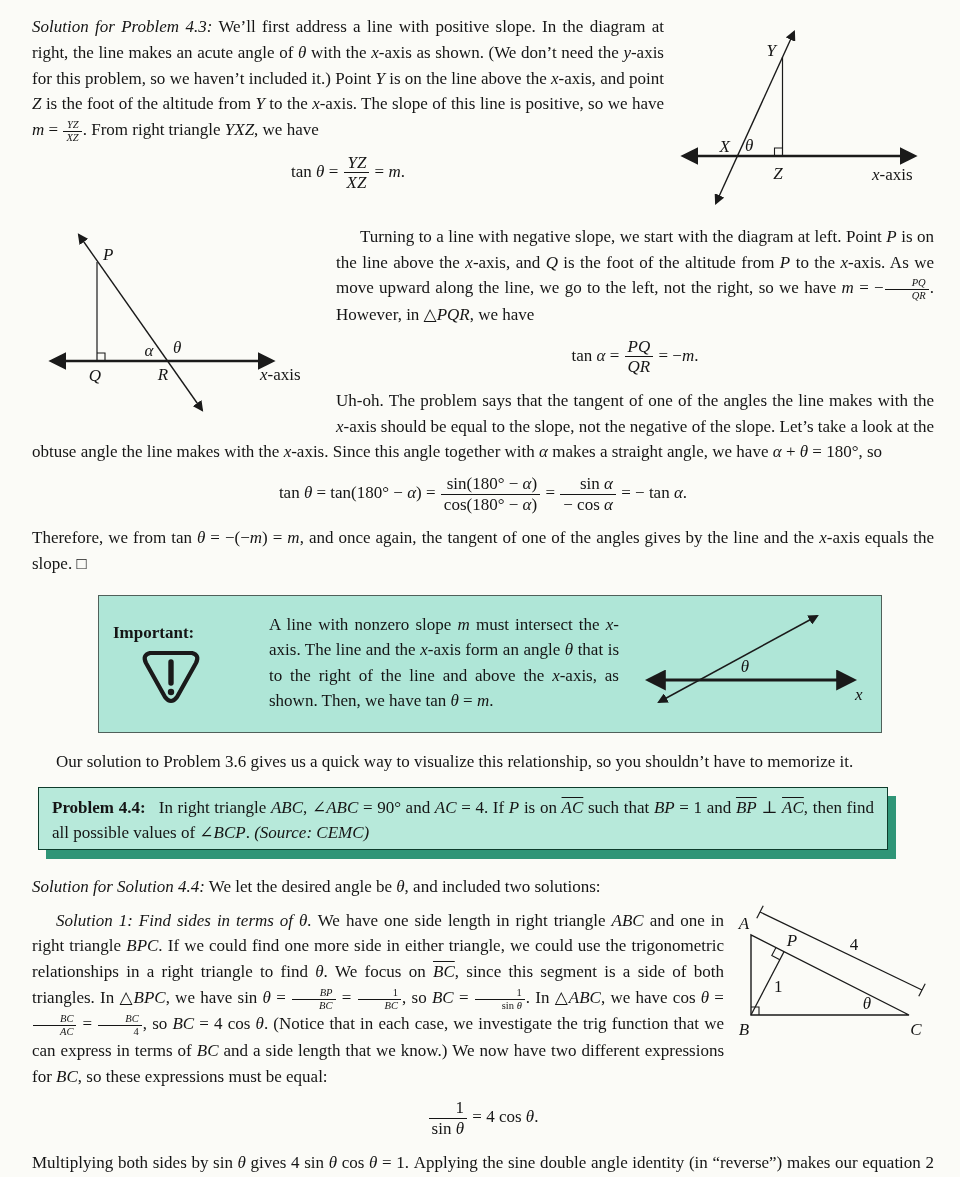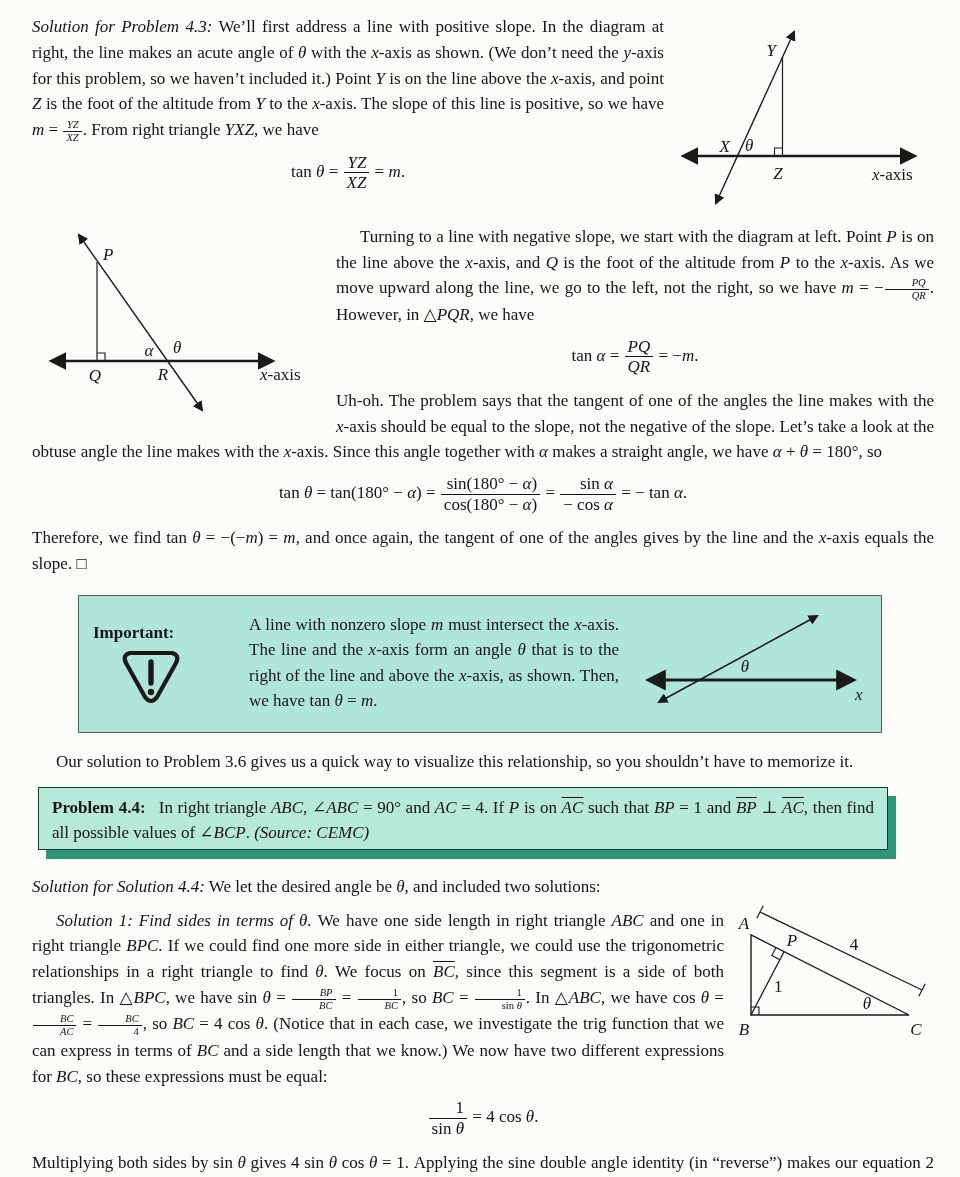--- a/index.html
+++ b/index.html
@@ -19,21 +19,21 @@
   .it{font-style:italic;}
   .bd{font-weight:bold;}
   .ov{text-decoration:overline;}
   .frac{display:inline-block;vertical-align:middle;text-align:right;font-size:0.62em;line-height:1.12;padding:0 1px;}
   .eq .frac{font-size:1em;line-height:1.15;}
   .frac .num,.frac .den{display:block;padding:0 3px;}
   .frac .den{border-top:1.2px solid #151515;}
   .important-box{
     background:#afe6d7;border:1px solid #50605a;
     display:flex;align-items:center;gap:8px;
-    margin:14px 52px 16px 46px;padding:8px 12px 10px 14px;
+    margin:14px 52px 16px 66px;padding:8px 12px 10px 14px;
   }
   .imp-left{width:148px;flex:0 0 148px;text-align:left;}
   .imp-label{font-weight:bold;margin-bottom:2px;}
   .imp-icon{display:block;margin:2px 0 0 28px;}
   .imp-body{flex:1 1 auto;text-align:justify;line-height:1.5;}
   .imp-fig{flex:0 0 242px;margin:0;}
   .problem-box{
     background:#b7e9da;border:1.5px solid #0e3c2c;
     box-shadow:8px 9px 0 0 #2f9577;
     margin:12px 46px 24px 6px;padding:7px 13px 3px 13px;
@@ -88,21 +88,21 @@
         <text class="dlabel" x="141" y="131">θ</text>
         <text class="dlabel" x="63" y="159" text-anchor="middle">Q</text>
         <text class="dlabel" x="131" y="158" text-anchor="middle">R</text>
         <text class="dlabel" x="228" y="158"><tspan>x</tspan><tspan class="dlabel-rm">-axis</tspan></text>
       </svg>
     </figure>
     <p class="para indent"><span>Turning to a line with negative slope, we start with the diagram at left. Point </span><span class="it">P</span><span> is on the line above the </span><span class="it">x</span><span>-axis, and </span><span class="it">Q</span><span> is the foot of the altitude from </span><span class="it">P</span><span> to the </span><span class="it">x</span><span>-axis. As we move upward along the line, we go to the left, not the right, so we have </span><span class="it">m</span><span> = −</span><span class="frac"><span class="num"><span class="it">PQ</span></span><span class="den"><span class="it">QR</span></span></span><span>. However, in △</span><span class="it">PQR</span><span>, we have</span></p>
     <div class="eq"><span>tan </span><span class="it">α</span><span> = </span><span class="frac"><span class="num"><span class="it">PQ</span></span><span class="den"><span class="it">QR</span></span></span><span> = −</span><span class="it">m</span><span>.</span></div>
     <p class="para"><span>Uh-oh. The problem says that the tangent of one of the angles the line makes with the </span><span class="it">x</span><span>-axis should be equal to the slope, not the negative of the slope. Let’s take a look at the obtuse angle the line makes with the </span><span class="it">x</span><span>-axis. Since this angle together with </span><span class="it">α</span><span> makes a straight angle, we have </span><span class="it">α</span><span> + </span><span class="it">θ</span><span> = 180°, so</span></p>
     <div class="eq"><span>tan </span><span class="it">θ</span><span> = tan(180° − </span><span class="it">α</span><span>) = </span><span class="frac"><span class="num">sin(180° − <span class="it">α</span>)</span><span class="den">cos(180° − <span class="it">α</span>)</span></span><span> = </span><span class="frac"><span class="num">sin <span class="it">α</span></span><span class="den">− cos <span class="it">α</span></span></span><span> = − tan </span><span class="it">α</span><span>.</span></div>
-    <p class="para"><span>Therefore, we find tan </span><span class="it">θ</span><span> = −(−</span><span class="it">m</span><span>) = </span><span class="it">m</span><span>, and once again, the tangent of one of the angles gives by the line and the </span><span class="it">x</span><span>-axis equals the slope. □</span></p>
+    <p class="para"><span>Therefore, we from tan </span><span class="it">θ</span><span> = −(−</span><span class="it">m</span><span>) = </span><span class="it">m</span><span>, and once again, the tangent of one of the angles gives by the line and the </span><span class="it">x</span><span>-axis equals the slope. □</span></p>
   </section>
 
   <div class="important-box">
     <div class="imp-left">
       <div class="imp-label">Important:</div>
       <svg class="imp-icon" width="60" height="58" viewBox="0 0 60 58">
         <path d="M9,5 L51,5 Q59,7 55,15 L36,49 Q30,57 24,49 L5,15 Q1,7 9,5 Z" fill="none" stroke="#1a1a1a" stroke-width="4.2" stroke-linejoin="round"></path>
         <line x1="30" y1="14" x2="30" y2="35" stroke="#1a1a1a" stroke-width="5.4" stroke-linecap="round"></line>
         <circle cx="30" cy="44" r="3.2" fill="#1a1a1a"></circle>
       </svg>

